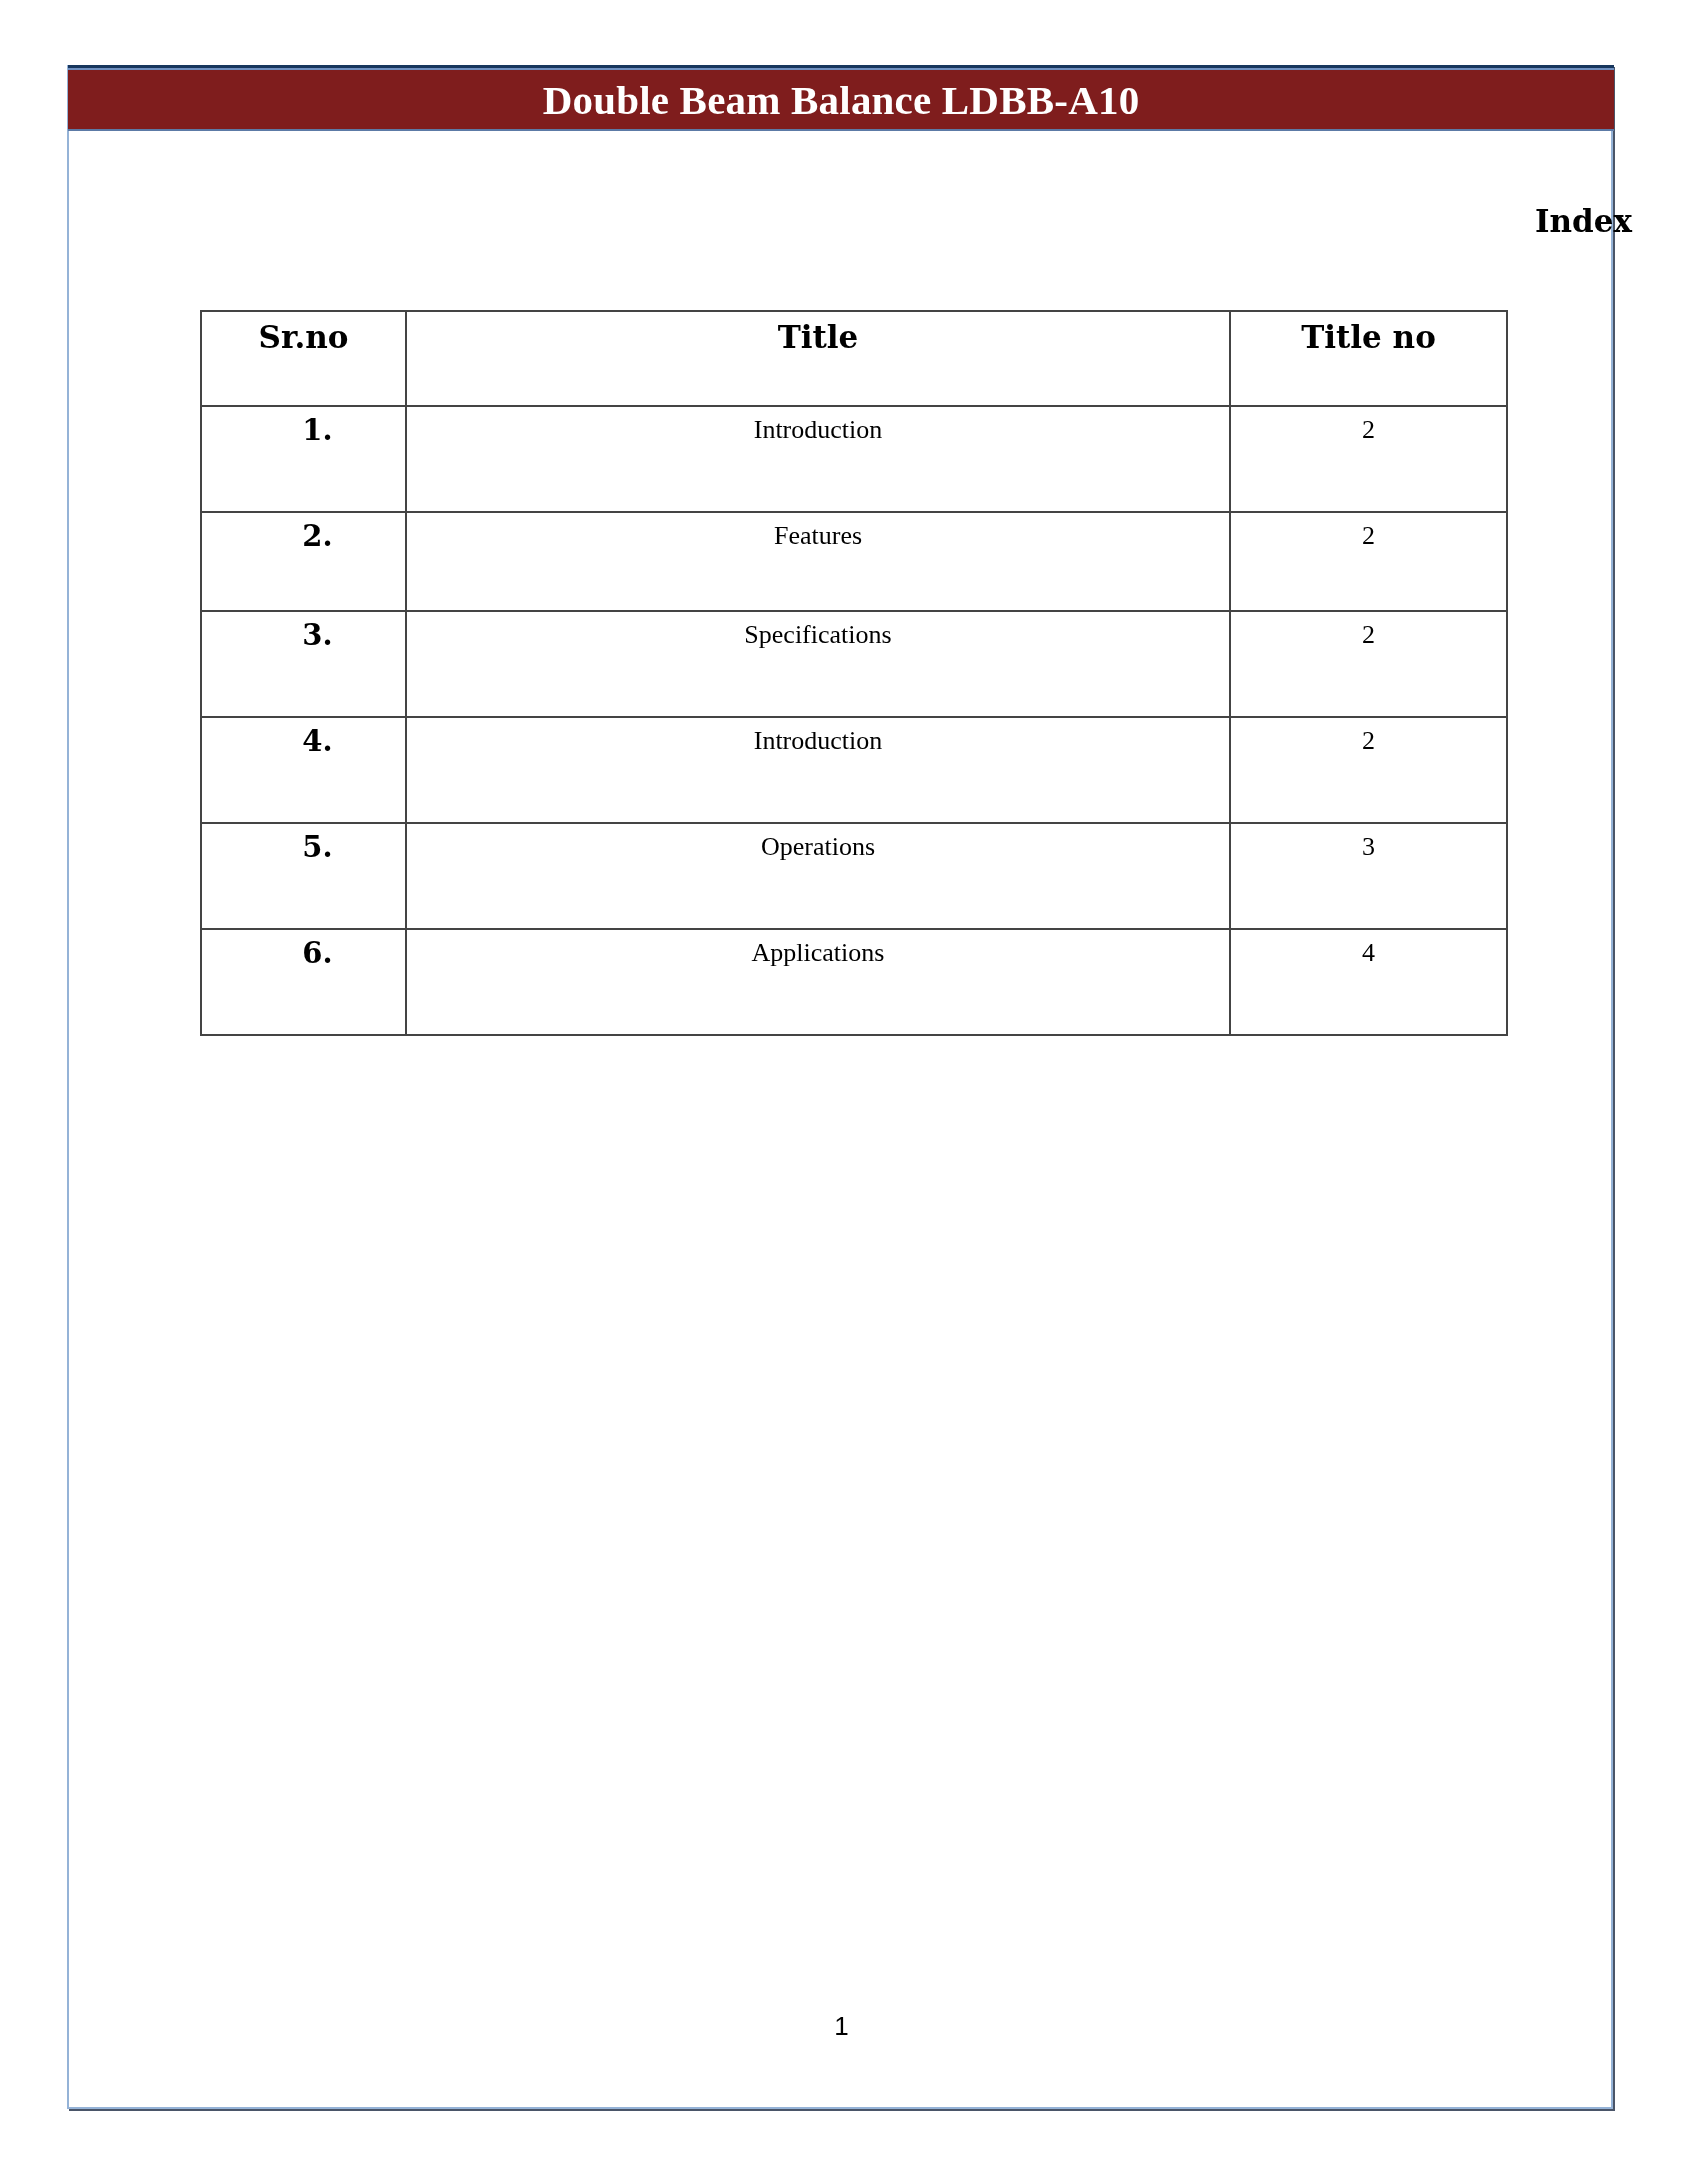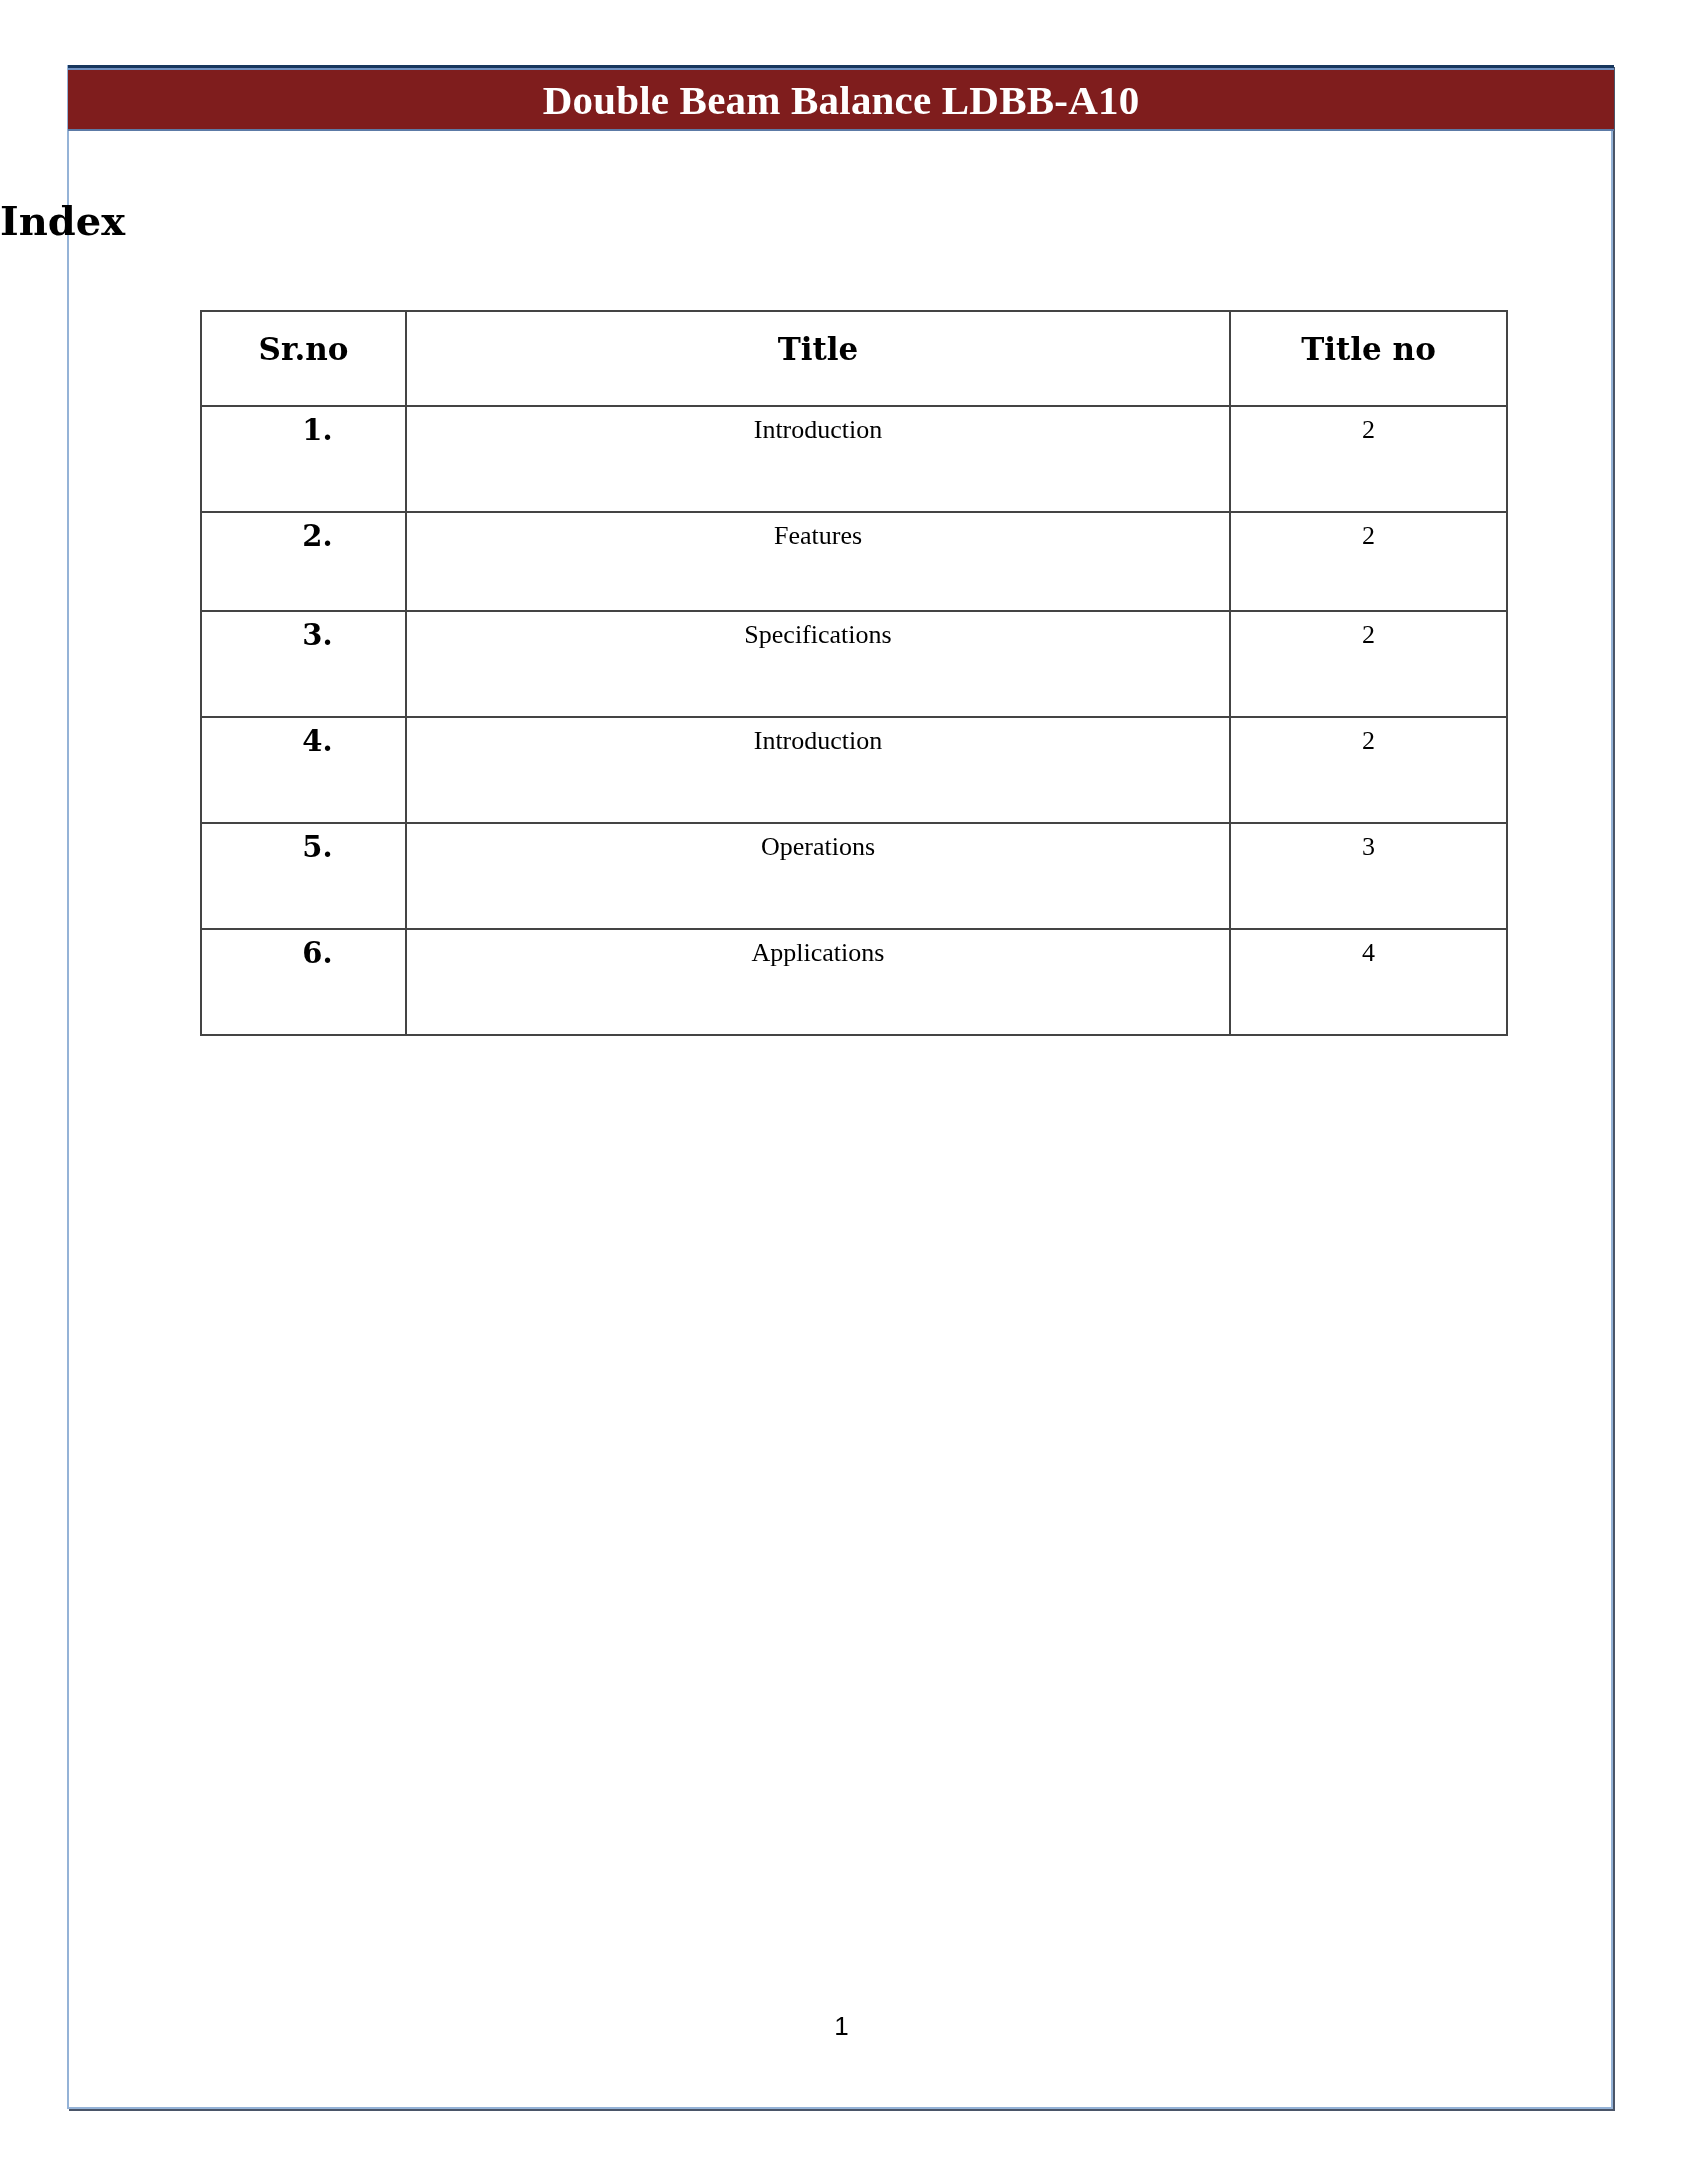--- a/index.html
+++ b/index.html
@@ -69,26 +69,26 @@
       letter-spacing: 0.2px;
       line-height: 1;
       margin-top: 2px;
     }
     
     .index-heading {
       position: absolute;
       left: 0;
       width: 1616px;
       top: 198px;
-      text-align: left;
+      text-align: right;
       font-family: "DejaVu Serif", "Liberation Serif", serif;
       font-weight: bold;
-      font-size: 40px;
+      font-size: 31px;
       line-height: 46px;
-      padding-left: 0;
+      padding-left: 16px;
       margin-left: 0;
     }
     
     .index-table {
       position: absolute;
       left: 200px;
       top: 310px;
       width: 1306px;
       border-collapse: collapse;
       table-layout: fixed;
@@ -97,21 +97,21 @@
       border: 2px solid #444444;
       vertical-align: top;
       text-align: center;
       padding: 0;
     }
     .index-table th {
       font-family: "DejaVu Serif", "Liberation Serif", serif;
       font-weight: bold;
       font-size: 31px;
       height: 95px;
-      padding-top: 18px;
+      padding-top: 6px;
       box-sizing: border-box;
       line-height: 38px;
     }
     .index-table td {
       font-family: "Liberation Serif", "DejaVu Serif", serif;
       font-size: 26px;
       line-height: 38px;
       padding-top: 4px;
       box-sizing: border-box;
     }

